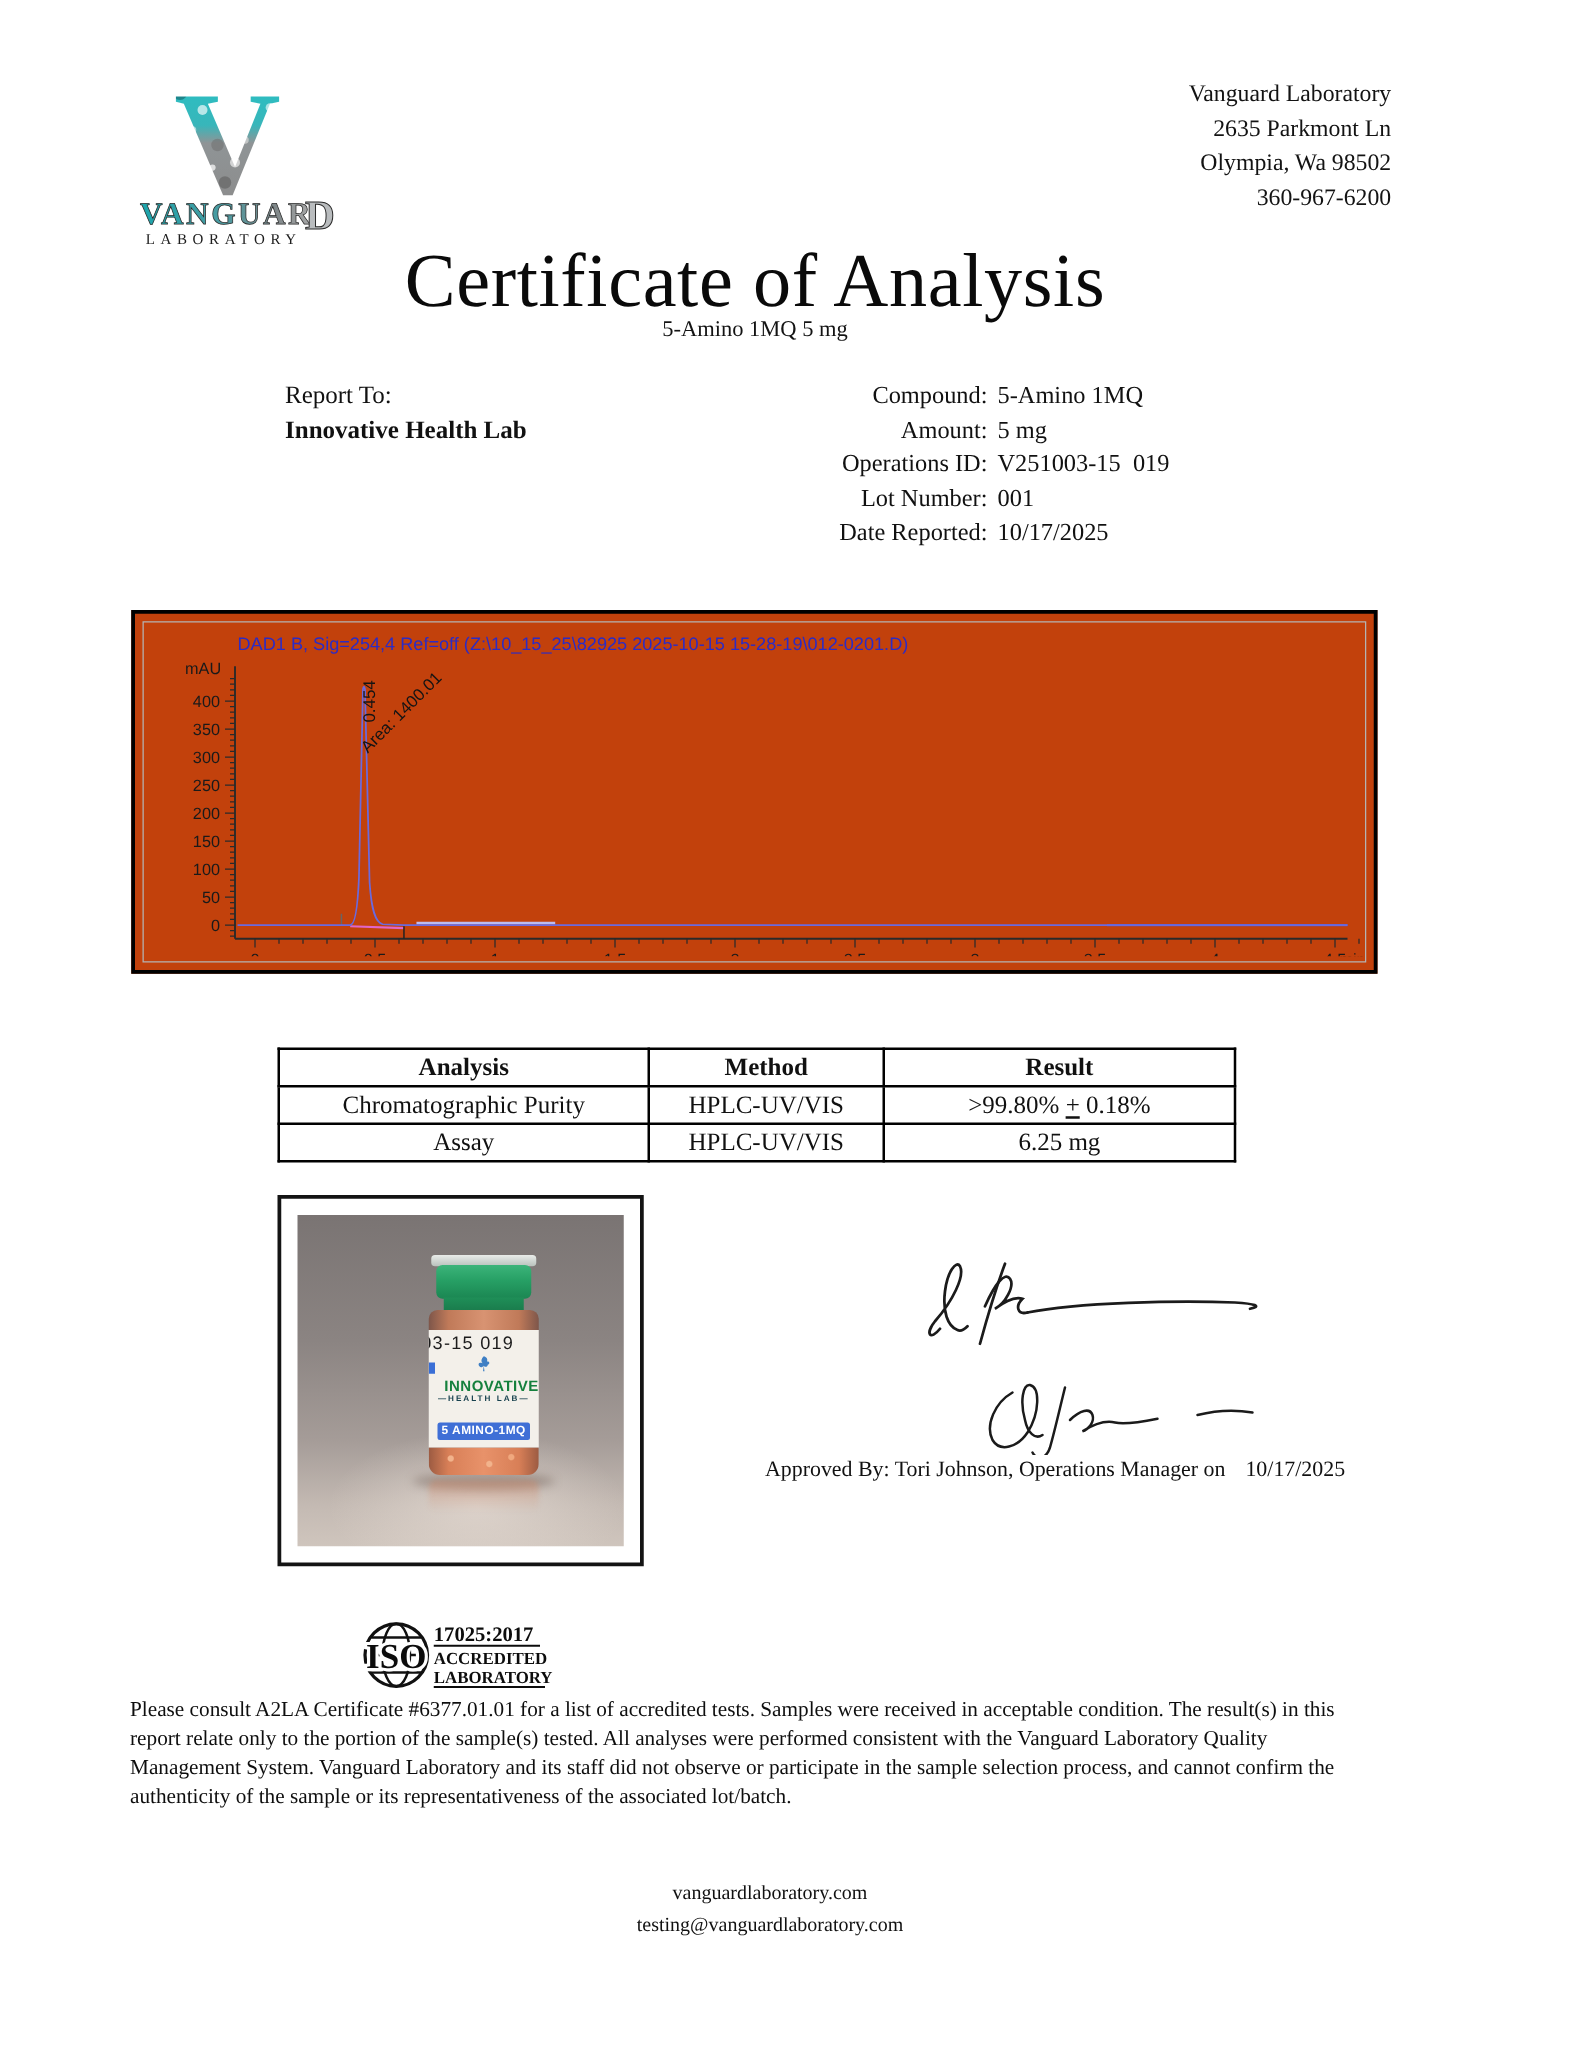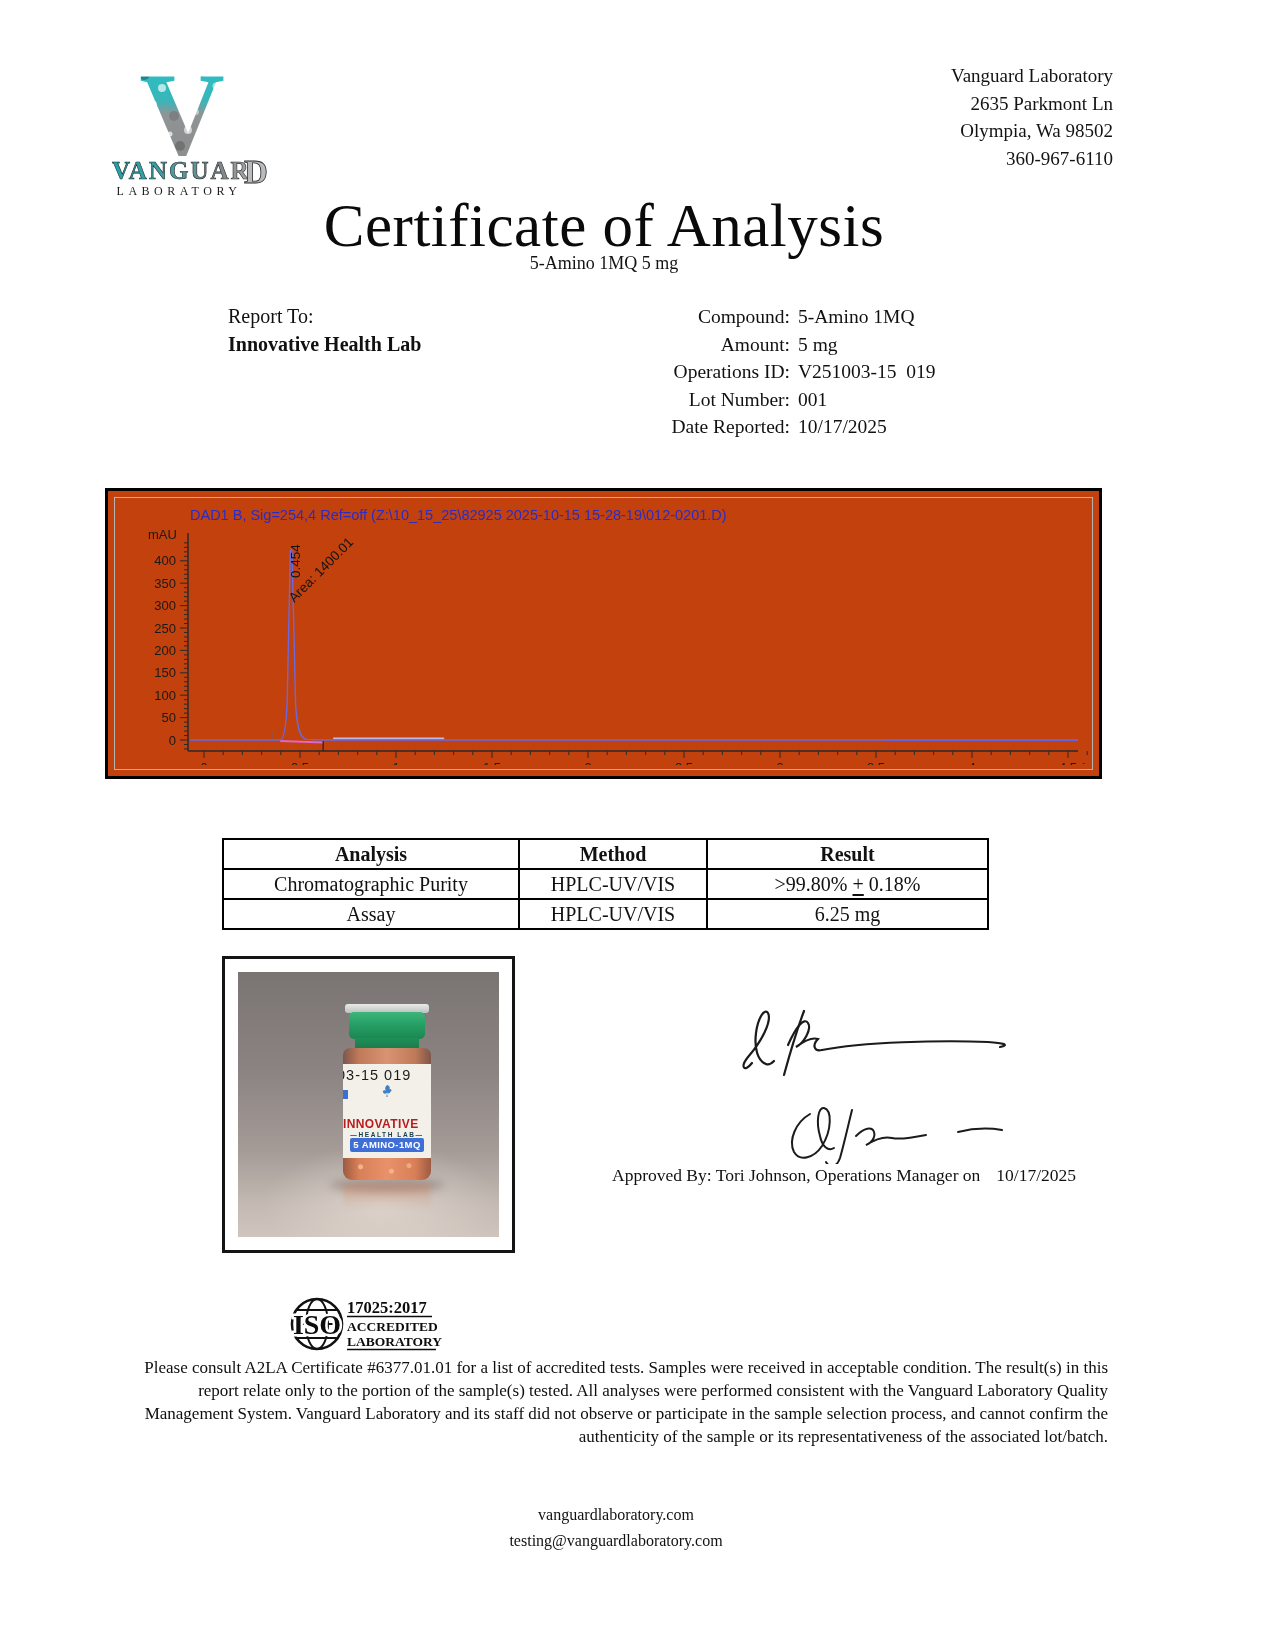--- a/index.html
+++ b/index.html
@@ -49,21 +49,21 @@
        background:linear-gradient(180deg,#3cb47a 0%,#27a065 45%,#1b8652 100%);}
   .cap-neck{position:absolute;left:14px;top:34px;width:64px;height:11px;
        background:linear-gradient(180deg,#1f8f58,#1a7b4c);}
   .glass-shoulder{position:absolute;left:2px;top:44px;width:88px;height:16px;border-radius:7px 7px 0 0;
        background:linear-gradient(90deg,#7e564a 0%,#c07a59 18%,#d89372 50%,#c07a59 82%,#7e564a 100%);}
   .vial-label{position:absolute;left:2px;top:60px;width:88px;height:94px;background:#f3f0ea;
        overflow:hidden;font-family:"Liberation Sans", sans-serif;}
   .vial-id{margin:3px 0 0 -6px;font-size:14.5px;letter-spacing:1px;color:#1c1c1c;white-space:nowrap;}
   .vial-mark{position:absolute;left:0px;top:26px;width:5px;height:9px;background:#3a6fd6;}
   .bird{display:block;margin:1px auto 0 auto;}
-  .brand{margin-top:16px;text-align:left;font-size:12px;font-weight:bold;letter-spacing:0.4px;color:#b91c1c;}
+  .brand{margin-top:1px;text-align:right;font-size:12px;font-weight:bold;letter-spacing:0.4px;color:#15803d;}
   .brand-sub{text-align:center;font-size:6.5px;font-weight:bold;letter-spacing:1.6px;color:#17414e;}
   .brand-sub::before,.brand-sub::after{content:"\2014";font-weight:bold;}
   .product-band{position:absolute;left:7px;right:7px;bottom:6px;height:14px;border-radius:2px;
        background:#3f6fd6;color:#fff;font-size:9.5px;font-weight:bold;text-align:center;
        line-height:14px;letter-spacing:0.4px;}
   .powder{position:absolute;left:2px;top:154px;width:88px;height:22px;border-radius:0 0 9px 9px;
        background:
          radial-gradient(circle 2px at 20% 40%, #f2b38c 0 2px, transparent 3px),
          radial-gradient(circle 2px at 55% 60%, #f2b38c 0 2px, transparent 3px),
          radial-gradient(circle 2px at 75% 35%, #f0a87e 0 2px, transparent 3px),
@@ -71,21 +71,21 @@
   .vial-shadow{position:absolute;left:92px;top:206px;width:114px;height:14px;border-radius:50%;
        background:rgba(90,70,60,0.35);filter:blur(4px);}
   .vial-reflection{position:absolute;left:105px;top:212px;width:88px;height:26px;border-radius:6px;
        background:linear-gradient(180deg,rgba(216,127,87,0.35),rgba(216,127,87,0));filter:blur(2px);}
 
   
   .sig-line{font-size:17.5px;white-space:nowrap;}
   .sig-date{margin-left:16px;}
 
   
-  .disclaimer{left:128px;top:1356px;width:980px;text-align:right;font-size:17px;line-height:23px;color:#0e0e0e;}
+  .disclaimer{left:104px;top:1356px;width:980px;text-align:left;font-size:17px;line-height:23px;color:#0e0e0e;}
   .site-footer{top:1502px;font-size:16px;line-height:26px;padding-left:12px;}
 </style>
 </head>
 <body>
 
 <div id="page">
 
   <div class="abs" style="left:104px;top:54px;">
     <svg width="180" height="145" viewBox="0 0 180 145">
       <defs>
@@ -121,21 +121,21 @@
       <text x="8" y="125" font-family="Liberation Serif, serif" font-weight="bold" font-size="25" letter-spacing="2" fill="url(#ngrad)" stroke="#2a2a2a" stroke-width="0.6">VANGUAR</text>
       <text x="140" y="129" font-family="Liberation Serif, serif" font-weight="bold" font-size="33" fill="#b9bcbe" stroke="#2a2a2a" stroke-width="0.8">D</text>
       <text x="75" y="141" text-anchor="middle" font-family="Liberation Serif, serif" font-size="12" letter-spacing="4.5" fill="#1d1d1d">LABORATORY</text>
     </svg>
   </div>
 
   <div class="abs address">
     <div>Vanguard Laboratory</div>
     <div>2635 Parkmont Ln</div>
     <div>Olympia, Wa 98502</div>
-    <div>360-967-6110</div>
+    <div>360-967-6200</div>
   </div>
 
   <div class="abs center-wrap doc-title">Certificate of Analysis</div>
   <div class="abs center-wrap doc-subtitle">5-Amino 1MQ 5 mg</div>
 
   <div class="abs report-to">
     <div>Report To:</div>
     <div class="bold">Innovative Health Lab</div>
   </div>
   <div class="abs info-fields">

